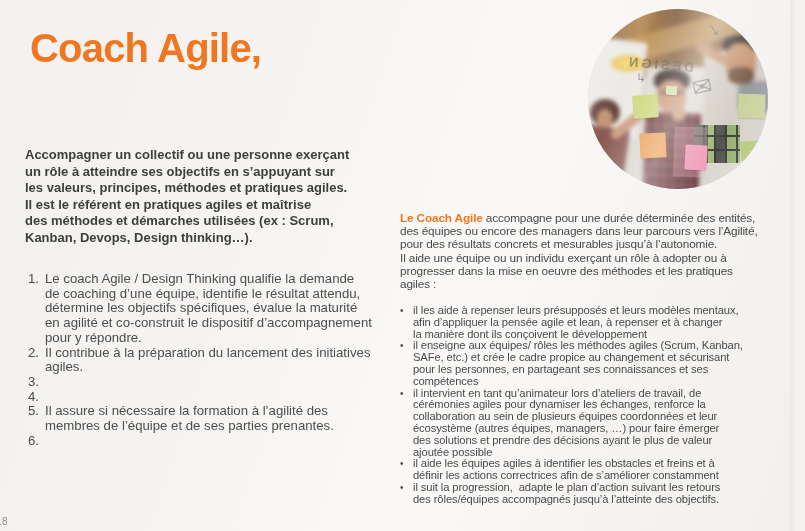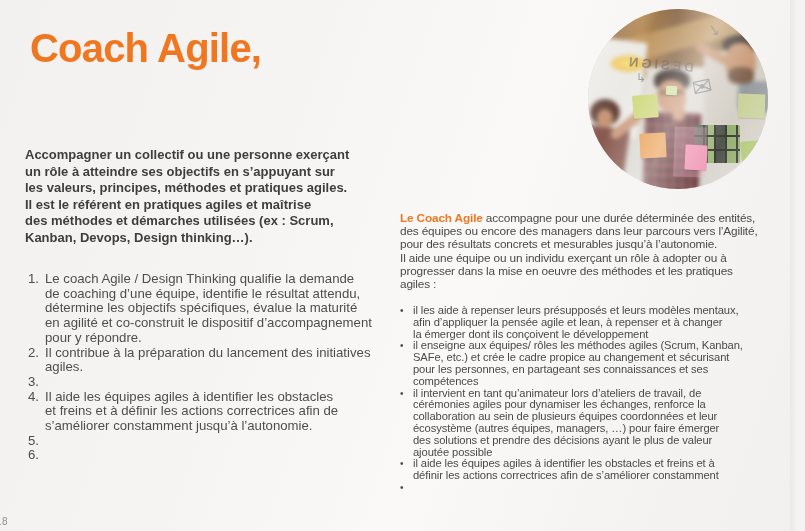--- a/index.html
+++ b/index.html
@@ -187,45 +187,44 @@
     <div class="num-item">
       <span class="num">2.</span>
       <span class="txt">Il contribue à la préparation du lancement des initiatives
 agiles.</span>
     </div>
     <div class="num-item">
       <span class="num">3.</span>
     </div>
     <div class="num-item">
       <span class="num">4.</span>
-      <span class="txt">Il aide les équipes agiles à identifier les obstacles
-et freins et à définir les actions correctrices afin de
-s’améliorer constamment jusqu’à l’autonomie.</span>
     </div>
     <div class="num-item">
       <span class="num">5.</span>
+      <span class="txt">Il assure si nécessaire la formation à l’agilité des
+membres de l’équipe et de ses parties prenantes.</span>
     </div>
     <div class="num-item">
       <span class="num">6.</span>
     </div>
   </div>
 
   <p class="r-intro"><span class="lead">Le Coach Agile</span><span> accompagne pour une durée déterminée des entités,
 des équipes ou encore des managers dans leur parcours vers l’Agilité,
 pour des résultats concrets et mesurables jusqu’à l’autonomie.
 Il aide une équipe ou un individu exerçant un rôle à adopter ou à
 progresser dans la mise en oeuvre des méthodes et les pratiques
 agiles :</span></p>
 
   <div class="bullet-list">
     <div class="bullet-item">
       <span class="dot">•</span>
       <span class="txt">il les aide à repenser leurs présupposés et leurs modèles mentaux,
 afin d’appliquer la pensée agile et lean, à repenser et à changer
-la émerger dont ils conçoivent le développement</span>
+la manière dont ils conçoivent le développement</span>
     </div>
     <div class="bullet-item">
       <span class="dot">•</span>
       <span class="txt">il enseigne aux équipes/ rôles les méthodes agiles (Scrum, Kanban,
 SAFe, etc.) et crée le cadre propice au changement et sécurisant
 pour les personnes, en partageant ses connaissances et ses
 compétences</span>
     </div>
     <div class="bullet-item">
       <span class="dot">•</span>
@@ -236,18 +235,20 @@
 des solutions et prendre des décisions ayant le plus de valeur
 ajoutée possible</span>
     </div>
     <div class="bullet-item">
       <span class="dot">•</span>
       <span class="txt">il aide les équipes agiles à identifier les obstacles et freins et à
 définir les actions correctrices afin de s’améliorer constamment</span>
     </div>
     <div class="bullet-item">
       <span class="dot">•</span>
+      <span class="txt">il suit la progression,  adapte le plan d’action suivant les retours
+des rôles/équipes accompagnés jusqu’à l’atteinte des objectifs.</span>
     </div>
   </div>
 
   <div class="page-num">18</div>
   <div class="page-edge"></div>
 </div>
 
 </body></html>

